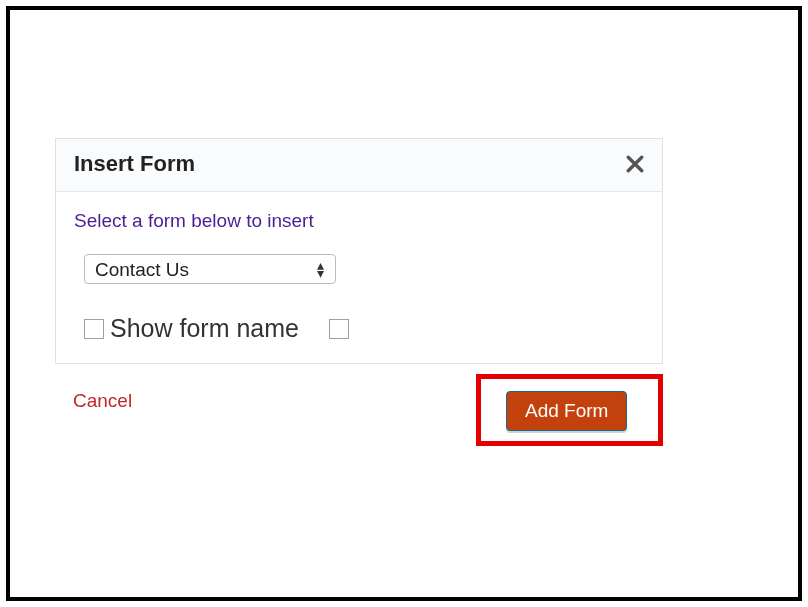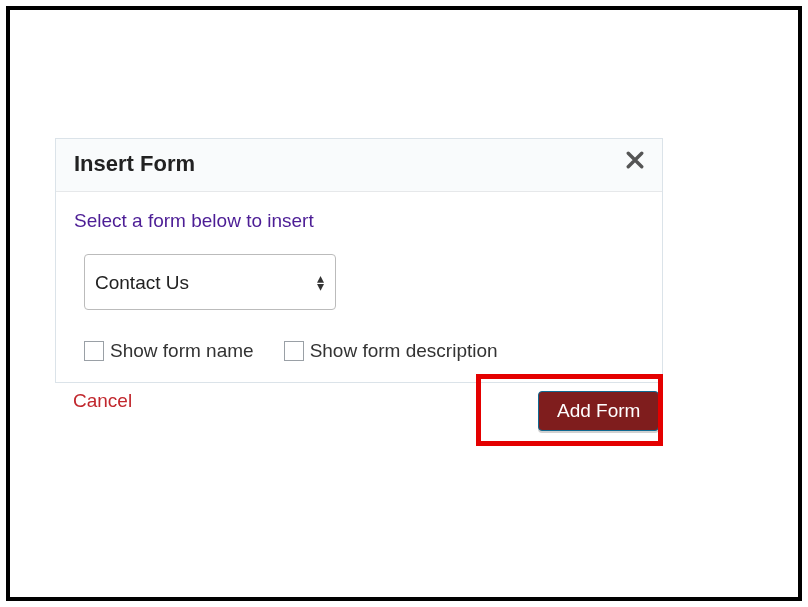--- a/index.html
+++ b/index.html
@@ -26,21 +26,21 @@
     .dialog {
       position: absolute;
       top: 128px;
       left: 45px;
       width: 608px;
       border: 1px solid #dbe3e9;
       background: #fff;
     }
     .dialog-header {
       display: flex;
-      align-items: flex-start;
+      align-items: center;
       justify-content: space-between;
       padding: 12px 18px 14px 18px;
       border-bottom: 1px solid #e6e8ea;
       background: #f9fbfc;
     }
     .dialog-title {
       font-size: 22px;
       font-weight: 700;
       color: #222;
     }
@@ -58,21 +58,21 @@
     .dialog-body {
       padding: 18px 18px 20px 18px;
     }
     .instruct {
       font-size: 19px;
       color: #4c1d95;
       margin-bottom: 22px;
     }
     .form-select {
       width: 252px;
-      height: 56px;
+      height: 30px;
       border: 1px solid #bbb;
       border-radius: 4px;
       font-size: 19px;
       padding: 0 10px;
       margin-left: 10px;
       margin-bottom: 26px;
       background: #fff;
       color: #222;
       appearance: none;
       -webkit-appearance: none;
@@ -113,21 +113,21 @@
     .checkbox-item input[type="checkbox"] {
       width: 20px;
       height: 20px;
       border: 1px solid #9aa0a6;
       appearance: none;
       -webkit-appearance: none;
       background: #fff;
       cursor: pointer;
     }
     .checkbox-item span {
-      font-size: 19px;
+      font-size: 25px;
       color: #333;
     }
     .dialog-footer {
       position: absolute;
       top: 380px;
       left: 45px;
       width: 608px;
       display: flex;
       align-items: center;
       justify-content: space-between;
@@ -151,26 +151,25 @@
       justify-content: center;
       pointer-events: none;
     }
     .add-form-btn {
       position: absolute;
       top: 381px;
       left: 496px;
       padding: 8px 18px;
       font-size: 19px;
       color: #fff;
-      background: #7f1d1d;
+      background: #c2410c;
       border: 1px solid #0f6a92;
       border-radius: 4px;
       cursor: pointer;
       box-shadow: 0 2px 0 rgba(0,0,0,0.18);
-      margin-left: 32px;
     }
   </style>
 </head>
 <body>
 
 <div class="outer-frame">
 
   <div class="dialog">
     <div class="dialog-header">
       <div class="dialog-title">Insert Form</div>
@@ -188,21 +187,20 @@
         </select>
         <div class="select-caret">▴<br>▾</div>
       </div>
       <div class="checkbox-row">
         <label class="checkbox-item">
           <input type="checkbox" style="">
           <span>Show form name</span>
         </label>
         <label class="checkbox-item">
           <input type="checkbox" style="">
-          <span>Show form description</span>
         </label>
       </div>
     </div>
   </div>
 
   <div class="dialog-footer">
     <a class="cancel-link">Cancel</a>
   </div>
 
   <button class="add-form-btn">Add Form</button>

